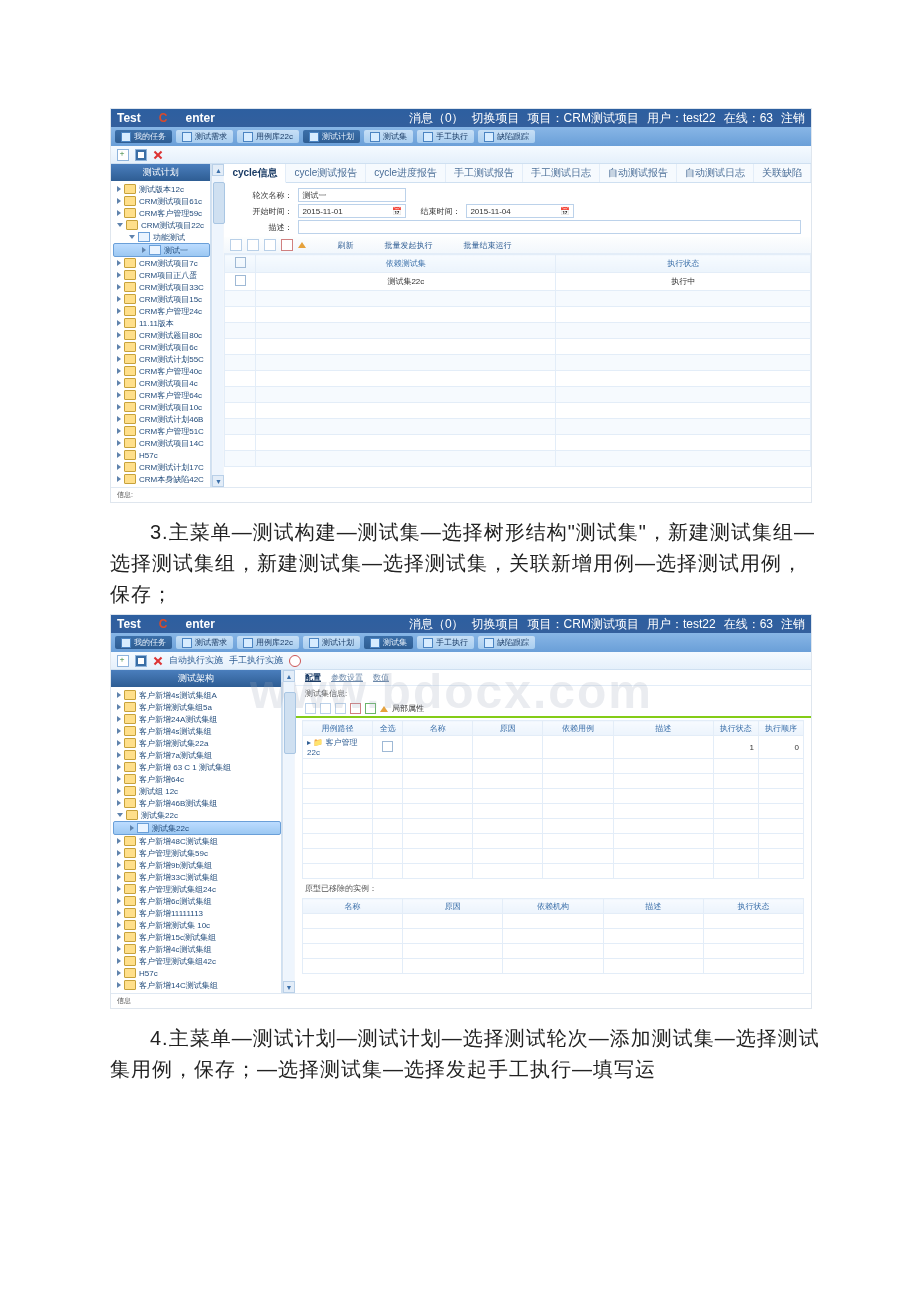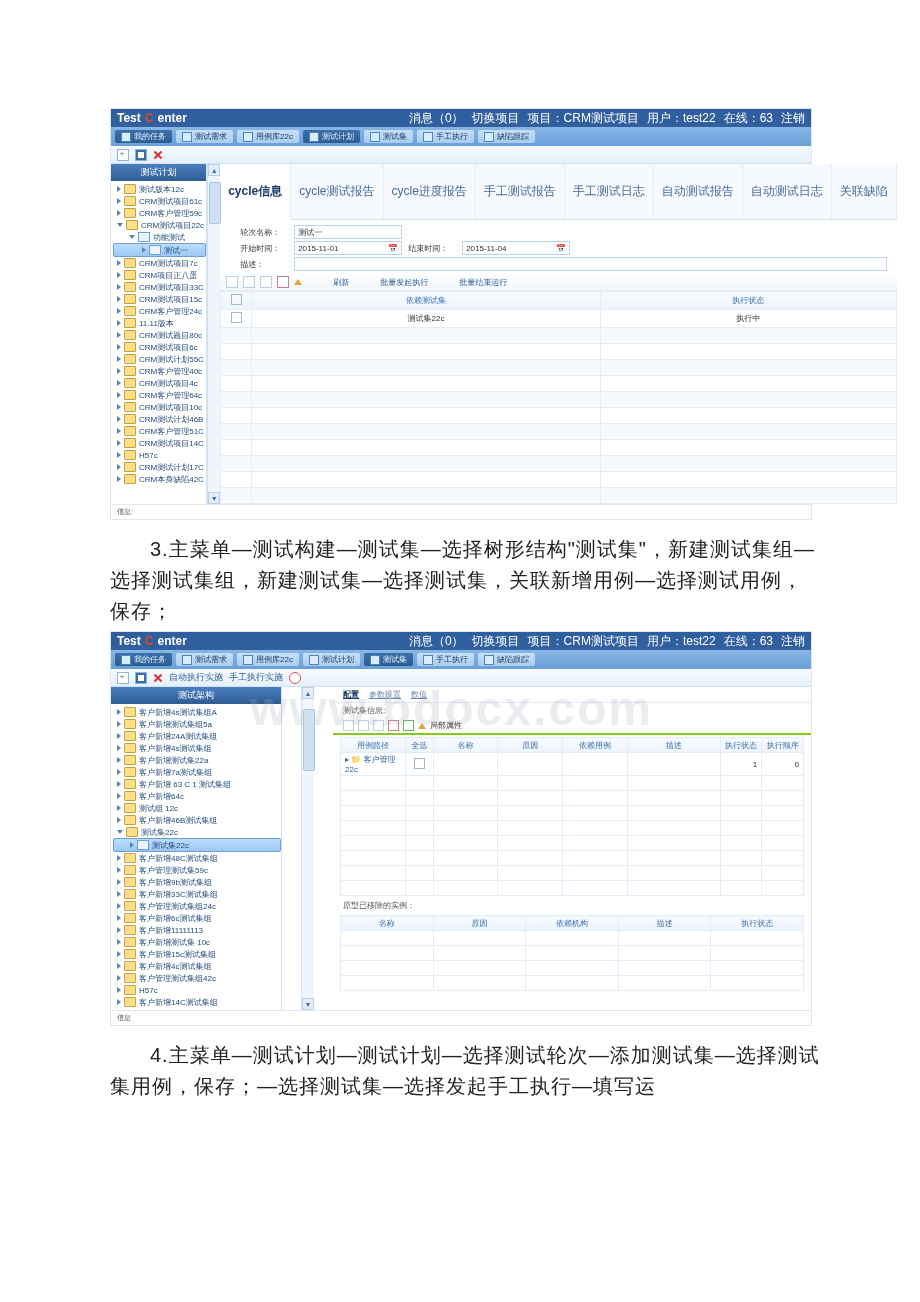--- a/index.html
+++ b/index.html
@@ -32,21 +32,21 @@
   }
   .app .header {
     display: flex;
     align-items: center;
     background: linear-gradient(#2d5fa0,#335f9d);
     color: #fff;
     height: 18px;
     padding: 0 6px;
   }
   .app .brand {
-    display: flex; align-items: baseline; gap: 4px;
+    display: flex; align-items: baseline; gap: 18px;
     font-weight: bold; font-size: 12px;
   }
   .app .brand .t1 { color: #fff; }
   .app .brand .t2 { color: #d94a2b; font-size: 12px; }
   .app .brand .t3 { color: #fff; }
   .app .header-right {
     margin-left: auto;
     display: flex; gap: 8px;
     font-size: 12px;
     align-items: center;
@@ -178,34 +178,34 @@
     background: #cfe0f1; border:1px solid #a9c6e3; border-radius:2px;
   }
 
   .main { flex: 1; display: flex; flex-direction: column; background:#fff; }
   .tabs {
     display: flex;
     border-bottom: 1px solid #cfe0f1;
     background: #f6fafe;
   }
   .tabs .tab {
-    padding: 19px 8px;
-    font-size: 12px;
+    padding: 2px 8px;
+    font-size: 10px;
     color: #486c96;
     border-right: 1px solid #e3edf8;
     white-space: nowrap;
   }
   .tabs .tab.active { background:#fff; color:#1b3c66; font-weight: bold; border-bottom: 1px solid #fff; margin-bottom:-1px; }
 
   .form {
     padding: 4px 10px 2px 20px;
     font-size: 8px;
   }
   .form .row { display:flex; gap:6px; align-items: center; height: 16px; }
-  .form .row .lbl { width: 48px; color:#333; }
+  .form .row .lbl { width: 48px; text-align:right; color:#333; }
   .form .row .inp {
     height: 12px; border:1px solid #bcd2ea; background:#fff;
     width: 100px; padding: 0 3px; display:flex; align-items:center;
   }
   .form .row .inp.wide { flex:1; min-width:380px; }
   .form .row .inp.date::after {
     content:"📅"; font-size:8px; margin-left:auto; color:#5d87b8; }
 
   .gridbar {
     display:flex; gap:5px; align-items:center;
@@ -227,21 +227,21 @@
     height: 11px;
     color:#333;
   }
   table.grid th { background: linear-gradient(#f7fbff,#ecf4fc); color:#3b6fa9; font-weight: normal; }
   table.grid th.chk, table.grid td.chk { width: 18px; text-align:center; }
   .chkbox { width:9px; height:9px; border:1px solid #9fb9d5; display:inline-block; }
   table.grid tbody tr:nth-child(even) td { background:#f6fafe; }
   .status { font-size:7px; color:#555; padding: 2px 6px; border-top:1px solid #e0e9f3; }
 
   
-  .app2 .app-body { min-height: 320px; gap: 19px; }
+  .app2 .app-body { min-height: 320px; }
   .subtabs {
     display:flex; gap:10px;
     padding: 2px 10px;
     border-bottom: 1px solid #e3edf8;
     font-size: 8px;
   }
   .subtabs .st { color:#6b88aa;text-decoration:underline; }
   .subtabs .st.active { color:#1b3c66; font-weight:bold; }
   .label-sm { font-size:8px; color:#555; padding: 2px 10px; }
   .inner-tb {

